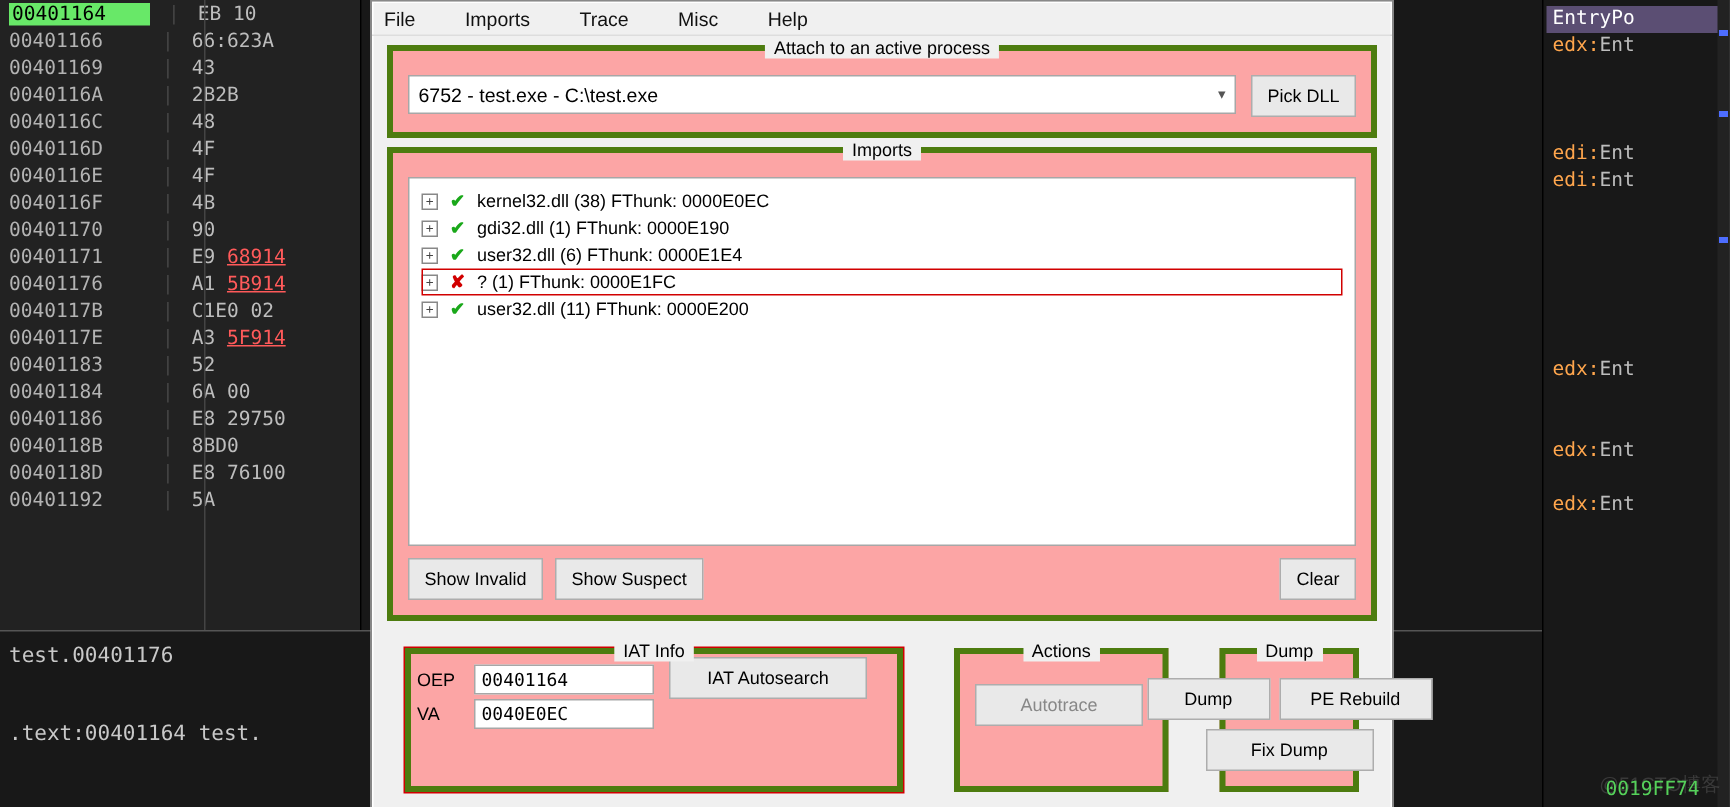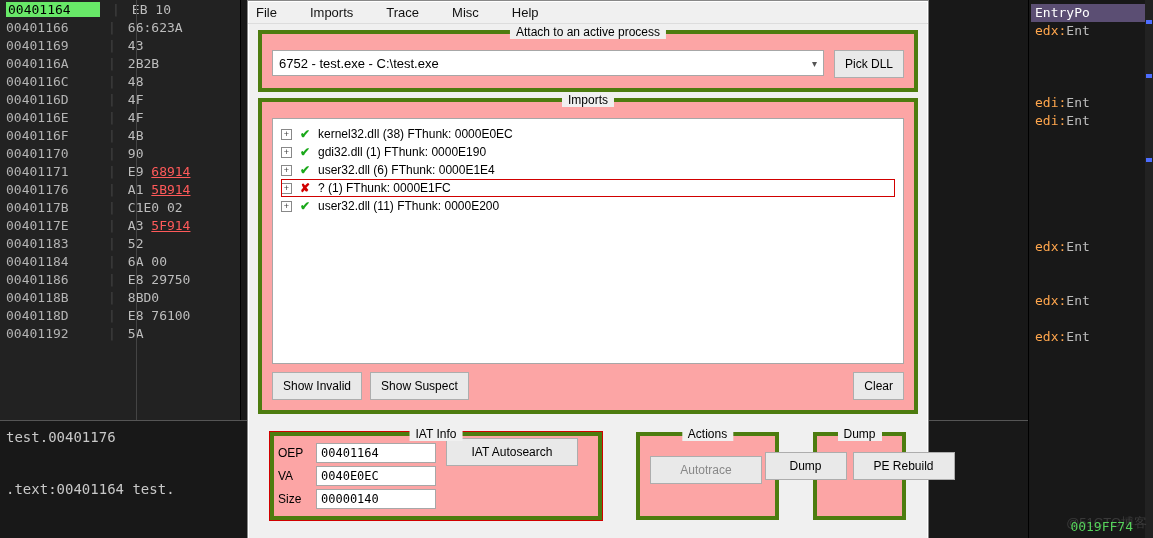--- a/index.html
+++ b/index.html
@@ -257,42 +257,39 @@
         <span class="title">IAT Info</span>
         <div class="redbox" style="outline:none">
           <div class="iat-row">
               <label>OEP</label>
               <input value="00401164" style="">
             </div>
           <div class="iat-row">
               <label>VA</label>
               <input value="0040E0EC" style="">
             </div>
-          <div class="iat-row">
-              <label>Size</label>
-              <input value="00000140" style="">
-            </div>
         </div>
         <div class="stack-btn">
           <div class="btn" style="width:110px">IAT Autosearch</div>
         </div>
       </div>
 
       <div class="group small actions" style="flex:0 0 115px;text-align:left">
         <span class="title">Actions</span>
         <div class="btn" style="width:90px;margin:4px auto">Autotrace</div>
       </div>
 
       <div class="group small" style="flex:1">
         <span class="title">Dump</span>
         <div class="dump-btns">
           <div class="dump-row">
             <div class="btn" style="width:60px">Dump</div>
             <div class="btn" style="width:80px">PE Rebuild</div>
           </div>
+          <div class="btn" style="width:90px">Fix Dump</div>
         </div>
       </div>
     </div>
   </div>
 
   <div class="watermark">@51CTO博客</div>
   <div class="bottom-grn">0019FF74</div>
 </div>
 
 </body></html>

